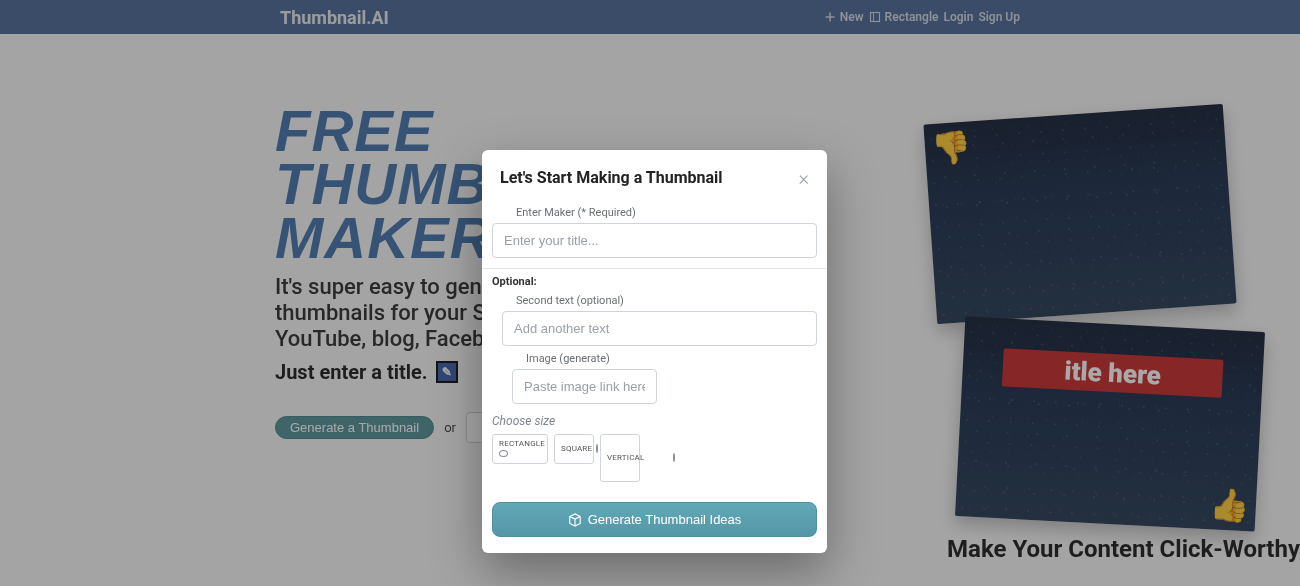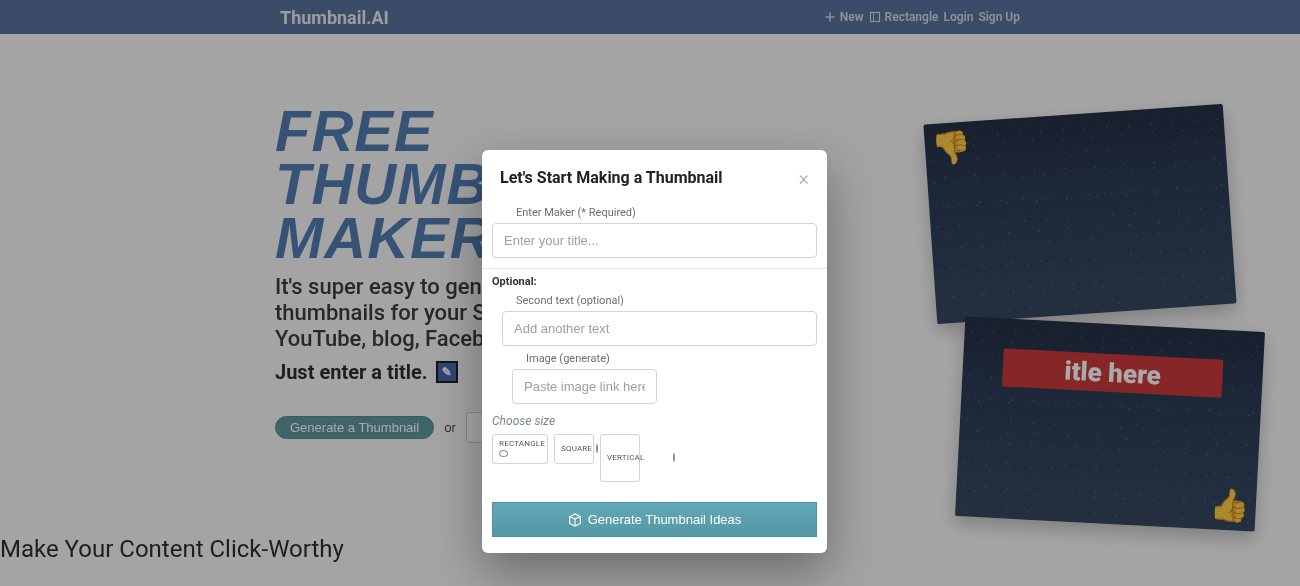--- a/index.html
+++ b/index.html
@@ -145,23 +145,23 @@
   font-size: 26px;
   text-align: center;
   padding: 4px 0;
   border-radius: 2px;
   z-index:2;
 }
 .section-heading {
   position: absolute;
   left: 0; right: 0;
   top: 535px;
-  text-align: left;
+  text-align: right;
   font-size: 24px;
-  font-weight: 400;
+  font-weight: 700;
   color: #111;
 }
 
 .overlay {
   position: absolute;
   inset: 0;
   background: rgba(50,50,50,.42);
   z-index: 10;
 }
 .modal {
@@ -230,21 +230,21 @@
 .size-box.vertical { width: 40px; height: 48px; gap: 28px; }
 .size-box .lbl { font-size: 8px; letter-spacing: 0.2px; text-align:center; }
 .radio { width: 9px; height: 9px; border-radius: 50%; border: 1px solid #8a8f96; background:#fff; }
 .generate-btn {
   margin-top: 20px;
   width: 100%;
   background: #5aa1b2;
   background: linear-gradient(#63a8b7,#5497a7);
   border: 1px solid #4e8e9d;
   color: #fff;
-  border-radius: 0;
+  border-radius: 8px;
   padding: 9px 0;
   font-size: 13px;
   font-weight: 500;
   display: flex;
   align-items: center;
   justify-content: center;
   gap: 6px;
 }
 .generate-btn svg { width: 14px; height: 14px; }
 </style>

